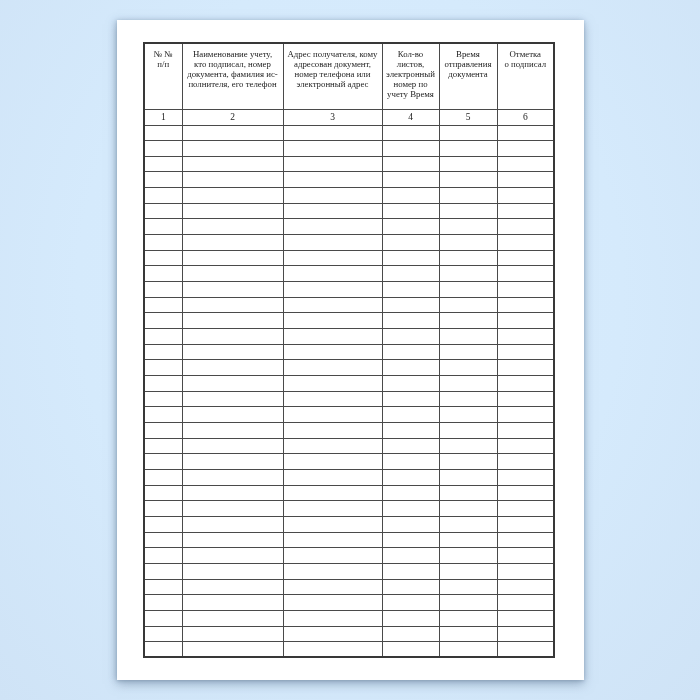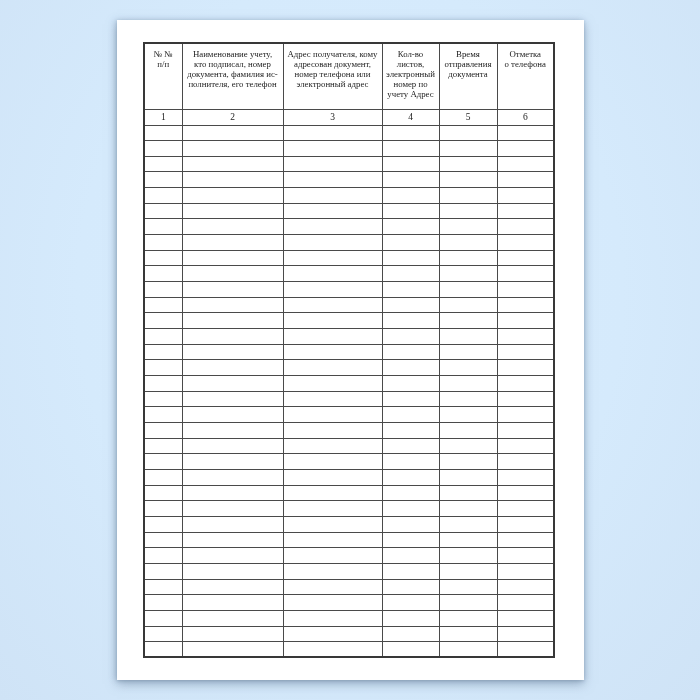--- a/index.html
+++ b/index.html
@@ -93,26 +93,26 @@
 документа, фамилия ис-
 полнителя, его телефон</th>
           <th>Адрес получателя, кому
 адресован документ,
 номер телефона или
 электронный адрес</th>
           <th>Кол-во
 листов,
 электронный
 номер по
-учету Адрес</th>
+учету Время</th>
           <th>Время
 отправления
 документа</th>
           <th>Отметка
-о телефона</th>
+о подписал</th>
         </tr>
         <tr class="number-row">
           <td>1</td>
           <td>2</td>
           <td>3</td>
           <td>4</td>
           <td>5</td>
           <td>6</td>
         </tr>
       </thead>

